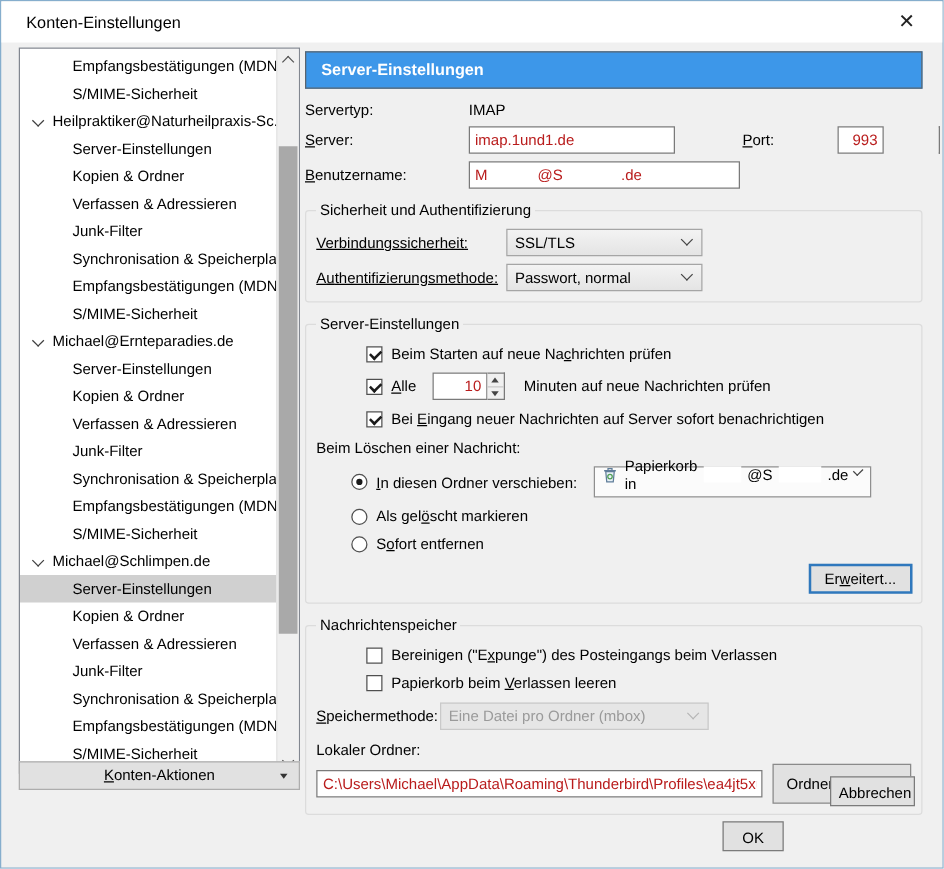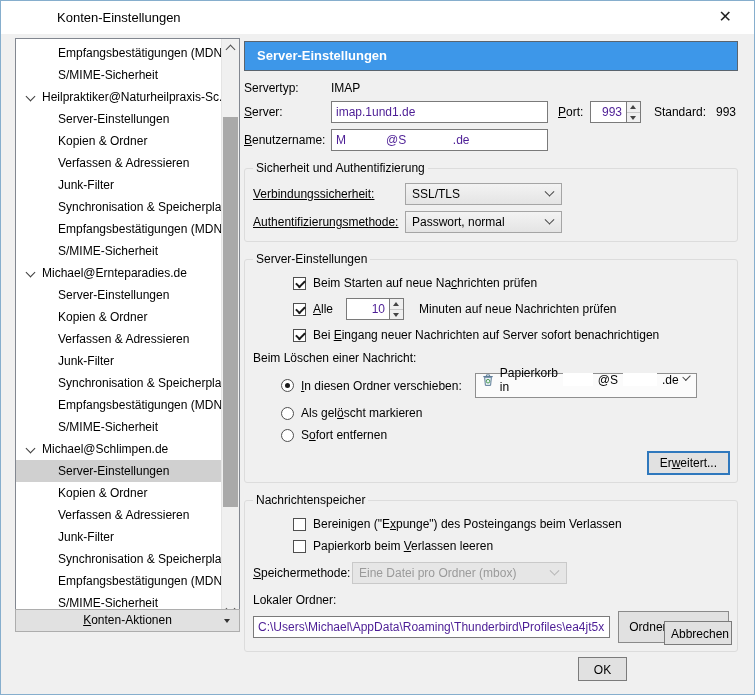--- a/index.html
+++ b/index.html
@@ -1,20 +1,20 @@
 <!DOCTYPE html>
 <html style="--dialog_bg: #f0f0f0; --window_border: #86aecd; --header_blue: #3d97e9; --selection: #d0d0d0; --button_bg: #e1e1e1; --button_border: #adadad; --focus_blue: #2f78bd;"><head>
 <meta charset="utf-8">
 <style>
   html,body{margin:0;padding:0;background:#fff;}
   .window{position:relative;width:753px;height:693px;border:1px solid var(--window_border,#86aecd);
     background:var(--dialog_bg,#f0f0f0);font-family:"Liberation Sans",sans-serif;font-size:12px;color:#000;overflow:hidden;}
   
   .titlebar{position:absolute;top:0;left:0;right:0;height:33px;background:#fff;}
-  .title{position:absolute;left:20px;top:9px;font-size:13px;margin-left:36px;}
+  .title{position:absolute;left:20px;top:9px;font-size:13px;}
   .close{position:absolute;right:22px;top:6px;font-size:16px;color:#222;cursor:default;}
   
   .listbox{position:absolute;left:14px;top:37px;width:225px;height:581px;background:#fff;
     border:1px solid #828790;box-sizing:border-box;overflow:hidden;}
   .srows{position:absolute;top:1px;left:0;right:17px;padding-top:2px;}
   .srow{height:22px;line-height:22px;position:relative;white-space:nowrap;overflow:hidden;cursor:default;}
   .srow.child .slabel{padding-left:42px;display:block;}
   .srow.account .slabel{padding-left:26px;display:block;}
   .srow.selected{background:var(--selection,#d0d0d0);}
   .tchev{position:absolute;left:11px;top:7px;width:6px;height:6px;
@@ -30,25 +30,25 @@
   .sb-thumb{position:absolute;left:1px;right:1px;top:78px;height:390px;background:#a9a9a9;}
   .ka-btn{position:absolute;left:14px;top:608px;width:225px;height:23px;box-sizing:border-box;
     background:var(--button_bg,#e1e1e1);border:1px solid var(--button_border,#adadad);
     text-align:center;line-height:21px;cursor:default;}
   .ka-arrow{position:absolute;right:9px;top:9px;width:0;height:0;
     border-left:3px solid transparent;border-right:3px solid transparent;border-top:4px solid #333;}
   
   .main{position:absolute;left:243px;top:40px;width:494px;}
   .banner{height:28px;background:var(--header_blue,#3d97e9);border:1px solid #5a646e;color:#fff;
     font-weight:bold;font-size:13px;line-height:27px;padding-left:12px;}
-  .frow{display:flex;align-items:center;margin-top:6px;}
+  .frow{display:flex;align-items:center;margin-top:6px;gap:44px;}
   .frow.first{margin-top:10px;}
   .flabel{width:87px;flex:none;}
   input.tinput{box-sizing:border-box;height:22px;border:1px solid #7a7a7a;background:#fff;
-    padding:0 4px;font:12px "Liberation Sans",sans-serif;color:#4c1d95;}
+    padding:0 4px;font:12px "Liberation Sans",sans-serif;color:#b91c1c;}
   .server-w{width:217px;}
   .port-label{margin-left:10px;width:32px;flex:none;}
   .num{text-align:right;}
   .port-w{width:37px;}
   .spin{width:14px;height:22px;box-sizing:border-box;border:1px solid #7a7a7a;border-left:none;
     background:#f0f0f0;display:flex;flex-direction:column;}
   .spin span{flex:1;position:relative;}
   .spin span.sdn{border-top:1px solid #c8c8c8;}
   .spin .sup::after{content:'';position:absolute;left:3px;top:3px;width:0;height:0;
     border-left:3px solid transparent;border-right:3px solid transparent;border-bottom:4px solid #444;}

